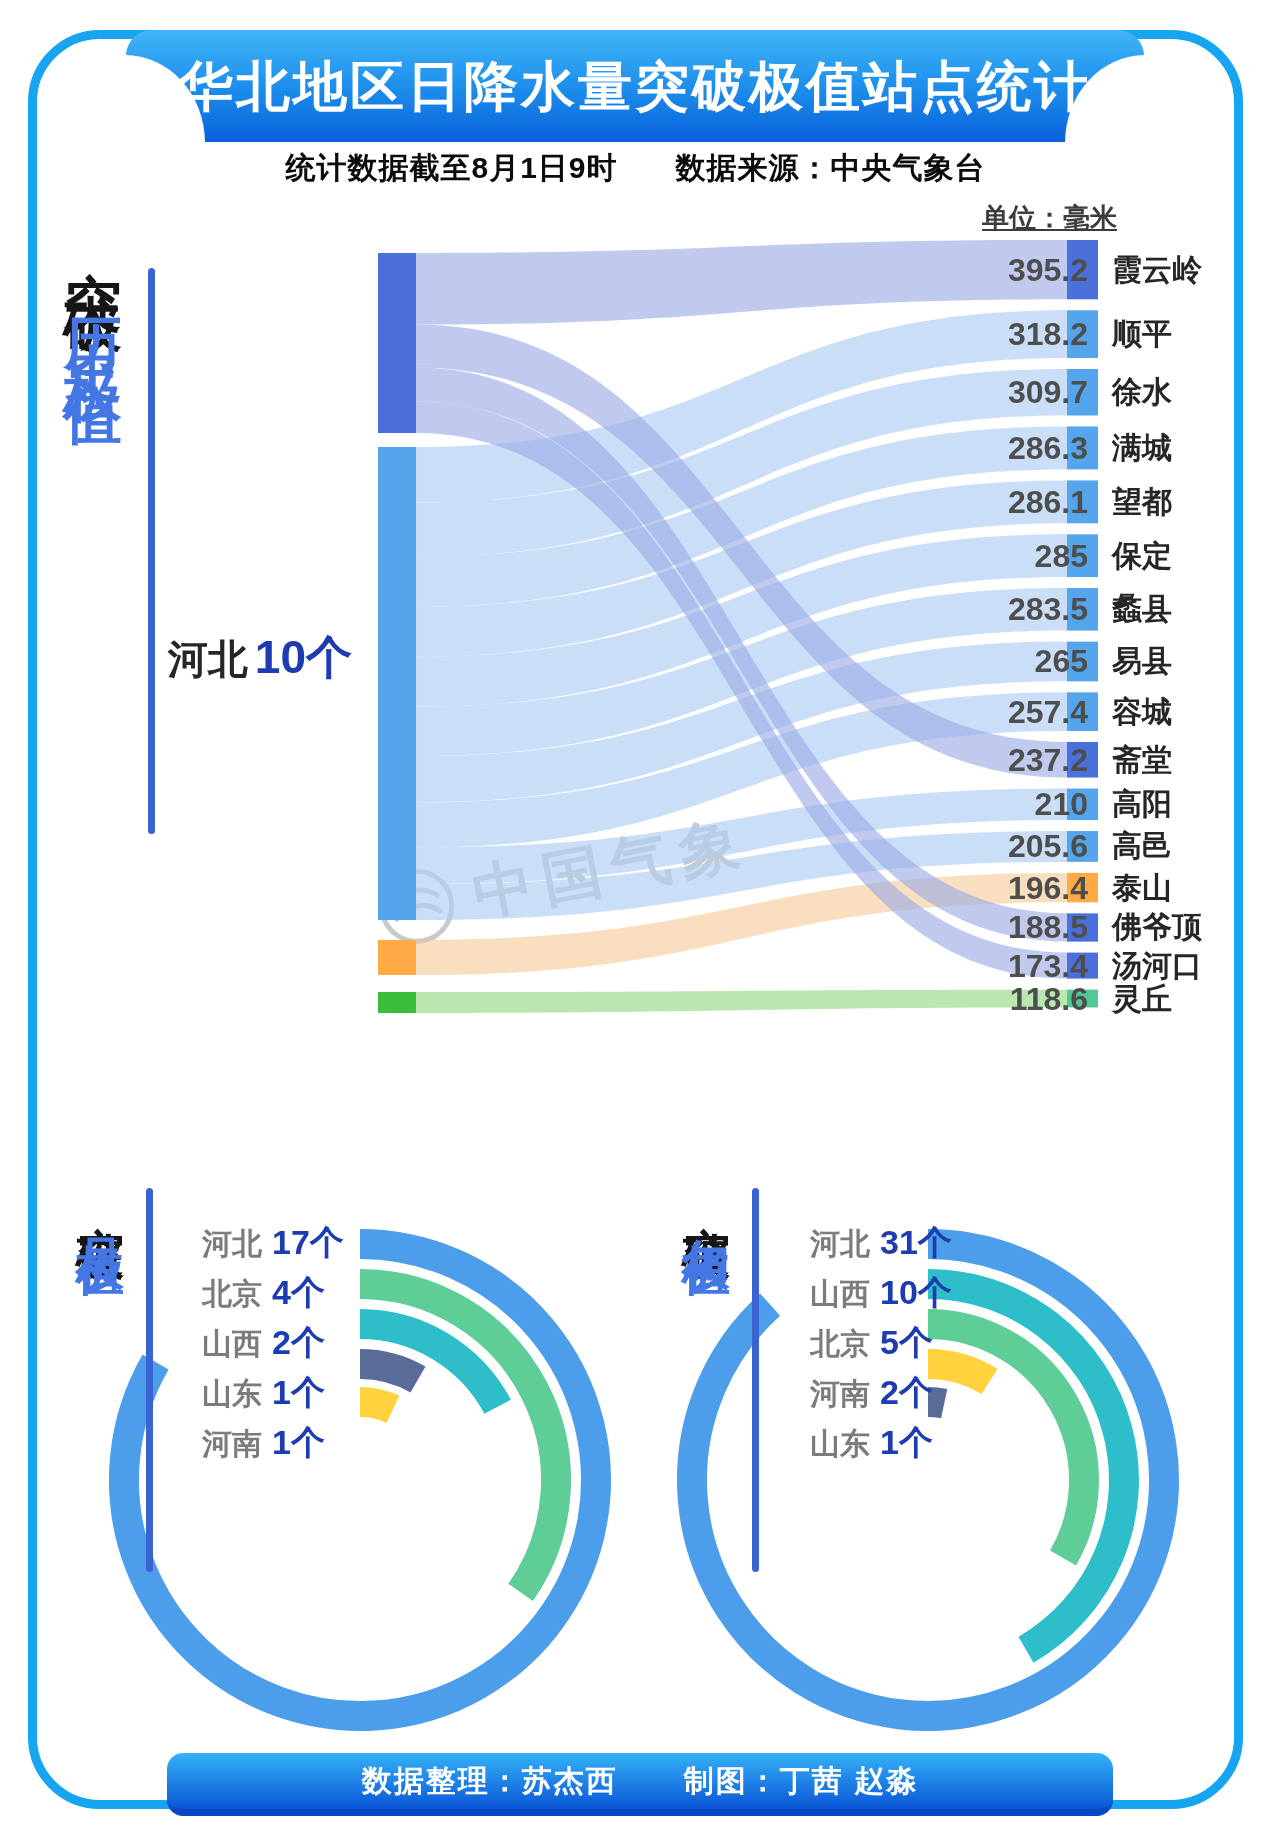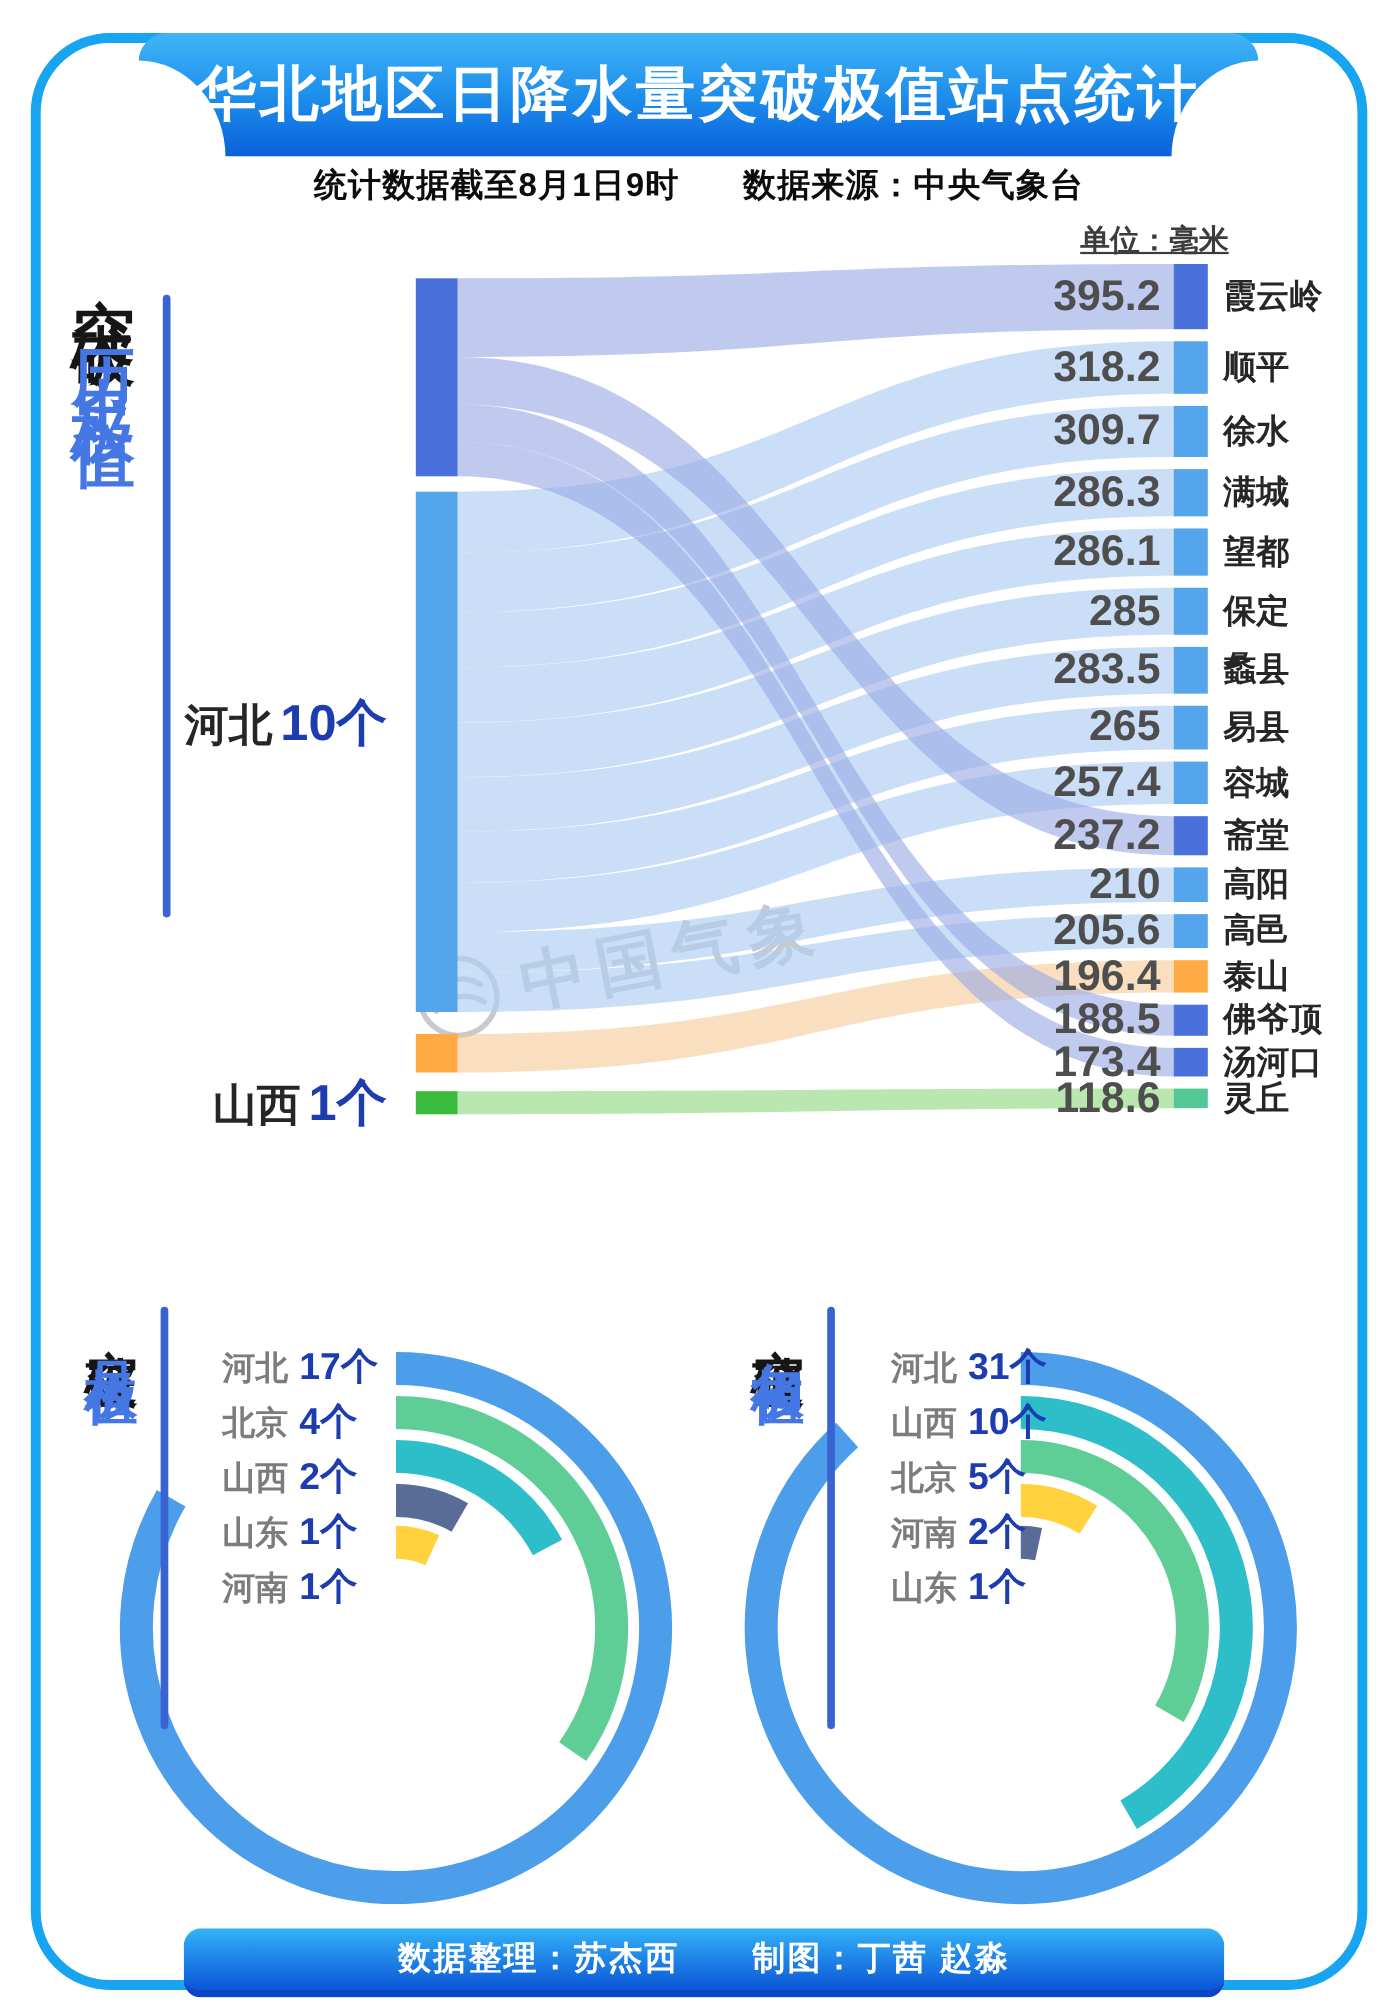--- a/index.html
+++ b/index.html
@@ -35,22 +35,22 @@
   #h-xun{left:682px;top:1188px;font-size:48px;letter-spacing:6px;}
   .vrule{position:absolute;width:7px;background:#3A63D2;border-radius:4px;z-index:4;}
   #r-top{left:148px;top:268px;height:566px;}
   #r-month{left:146px;top:1188px;height:384px;}
   #r-xun{left:752px;top:1188px;height:384px;}
   
   .src-label{position:absolute;left:90px;width:262px;text-align:right;transform:translateY(-50%);
     font-size:40px;font-weight:700;color:#262626;white-space:nowrap;}
   .src-label b{font-size:46px;font-weight:900;color:#1C3CB0;margin-left:7px;}
   
-  .st-val{position:absolute;left:903px;width:152px;text-align:right;transform:translateY(-50%);
-    font-size:39px;font-weight:700;color:#4E4E4E;}
+  .st-val{position:absolute;left:936px;width:152px;text-align:right;transform:translateY(-50%);
+    font-size:32px;font-weight:700;color:#4E4E4E;}
   .st-name{position:absolute;left:1112px;transform:translateY(-50%);
     font-size:30px;font-weight:800;color:#262626;white-space:nowrap;}
   
   .legend-row{position:absolute;transform:translateY(-50%);display:flex;align-items:baseline;white-space:nowrap;}
   .lg-region{width:142px;text-align:right;font-size:30px;font-weight:600;color:#7C7C7C;}
   .lg-count{margin-left:10px;font-size:34px;font-weight:900;color:#1C3CB0;}
   
   .watermark{position:absolute;left:372px;top:836px;transform:rotate(-11deg);
     display:flex;align-items:center;gap:16px;opacity:.5;z-index:1;}
   .watermark span{font-size:60px;font-weight:900;color:#8F979E;letter-spacing:10px;white-space:nowrap;}
@@ -144,21 +144,20 @@
 </div>
 <div class="vrule" id="r-month"></div>
 
 <div class="vheading" id="h-xun">
   <span class="hblack">突破</span><span class="hblue">旬极值</span>
 </div>
 <div class="vrule" id="r-xun"></div>
 
 <div id="labels">
     <div class="src-label" style="top: 658px;"><span>河北</span><b>10个</b></div>
-    <div class="src-label" style="top: 1003px;"><span>山西</span><b>1个</b></div>
     <div class="st-val" style="top: 269.64px;">395.2</div>
     <div class="st-name" style="top: 269.64px;">霞云岭</div>
     <div class="st-val" style="top: 334.145px;">318.2</div>
     <div class="st-name" style="top: 334.145px;">顺平</div>
     <div class="st-val" style="top: 392.238px;">309.7</div>
     <div class="st-name" style="top: 392.238px;">徐水</div>
     <div class="st-val" style="top: 447.938px;">286.3</div>
     <div class="st-name" style="top: 447.938px;">满城</div>
     <div class="st-val" style="top: 501.867px;">286.1</div>
     <div class="st-name" style="top: 501.867px;">望都</div>

